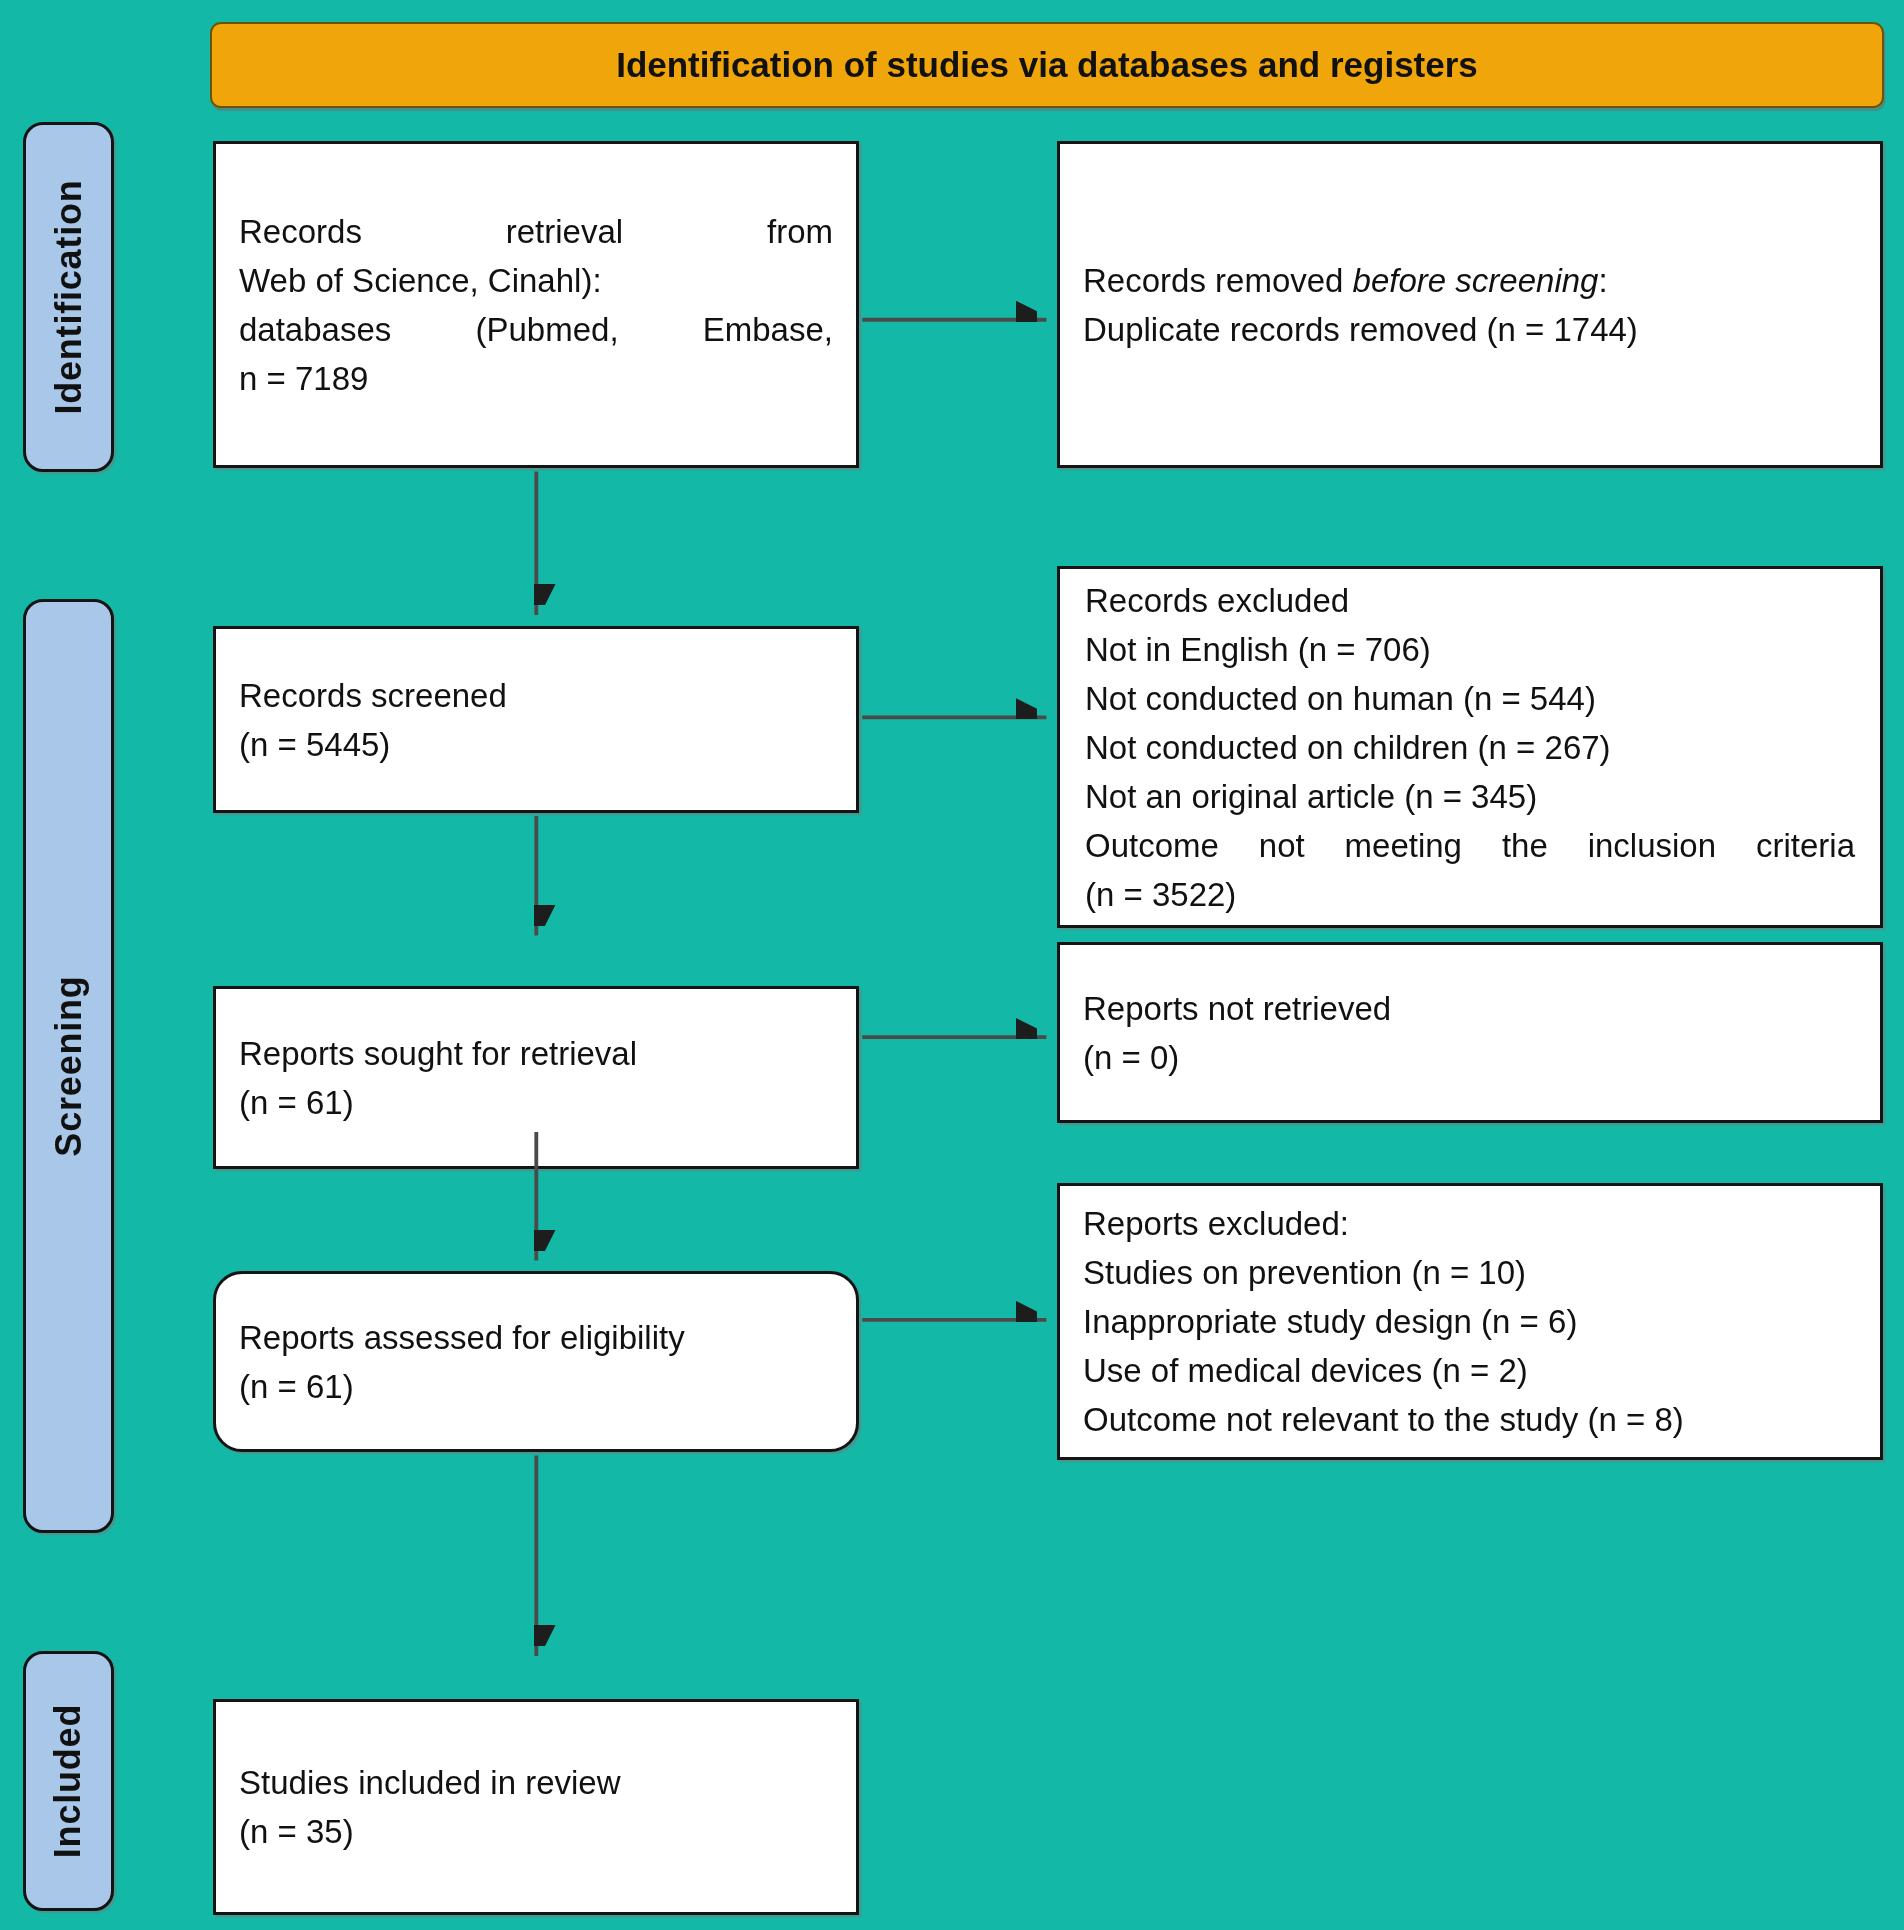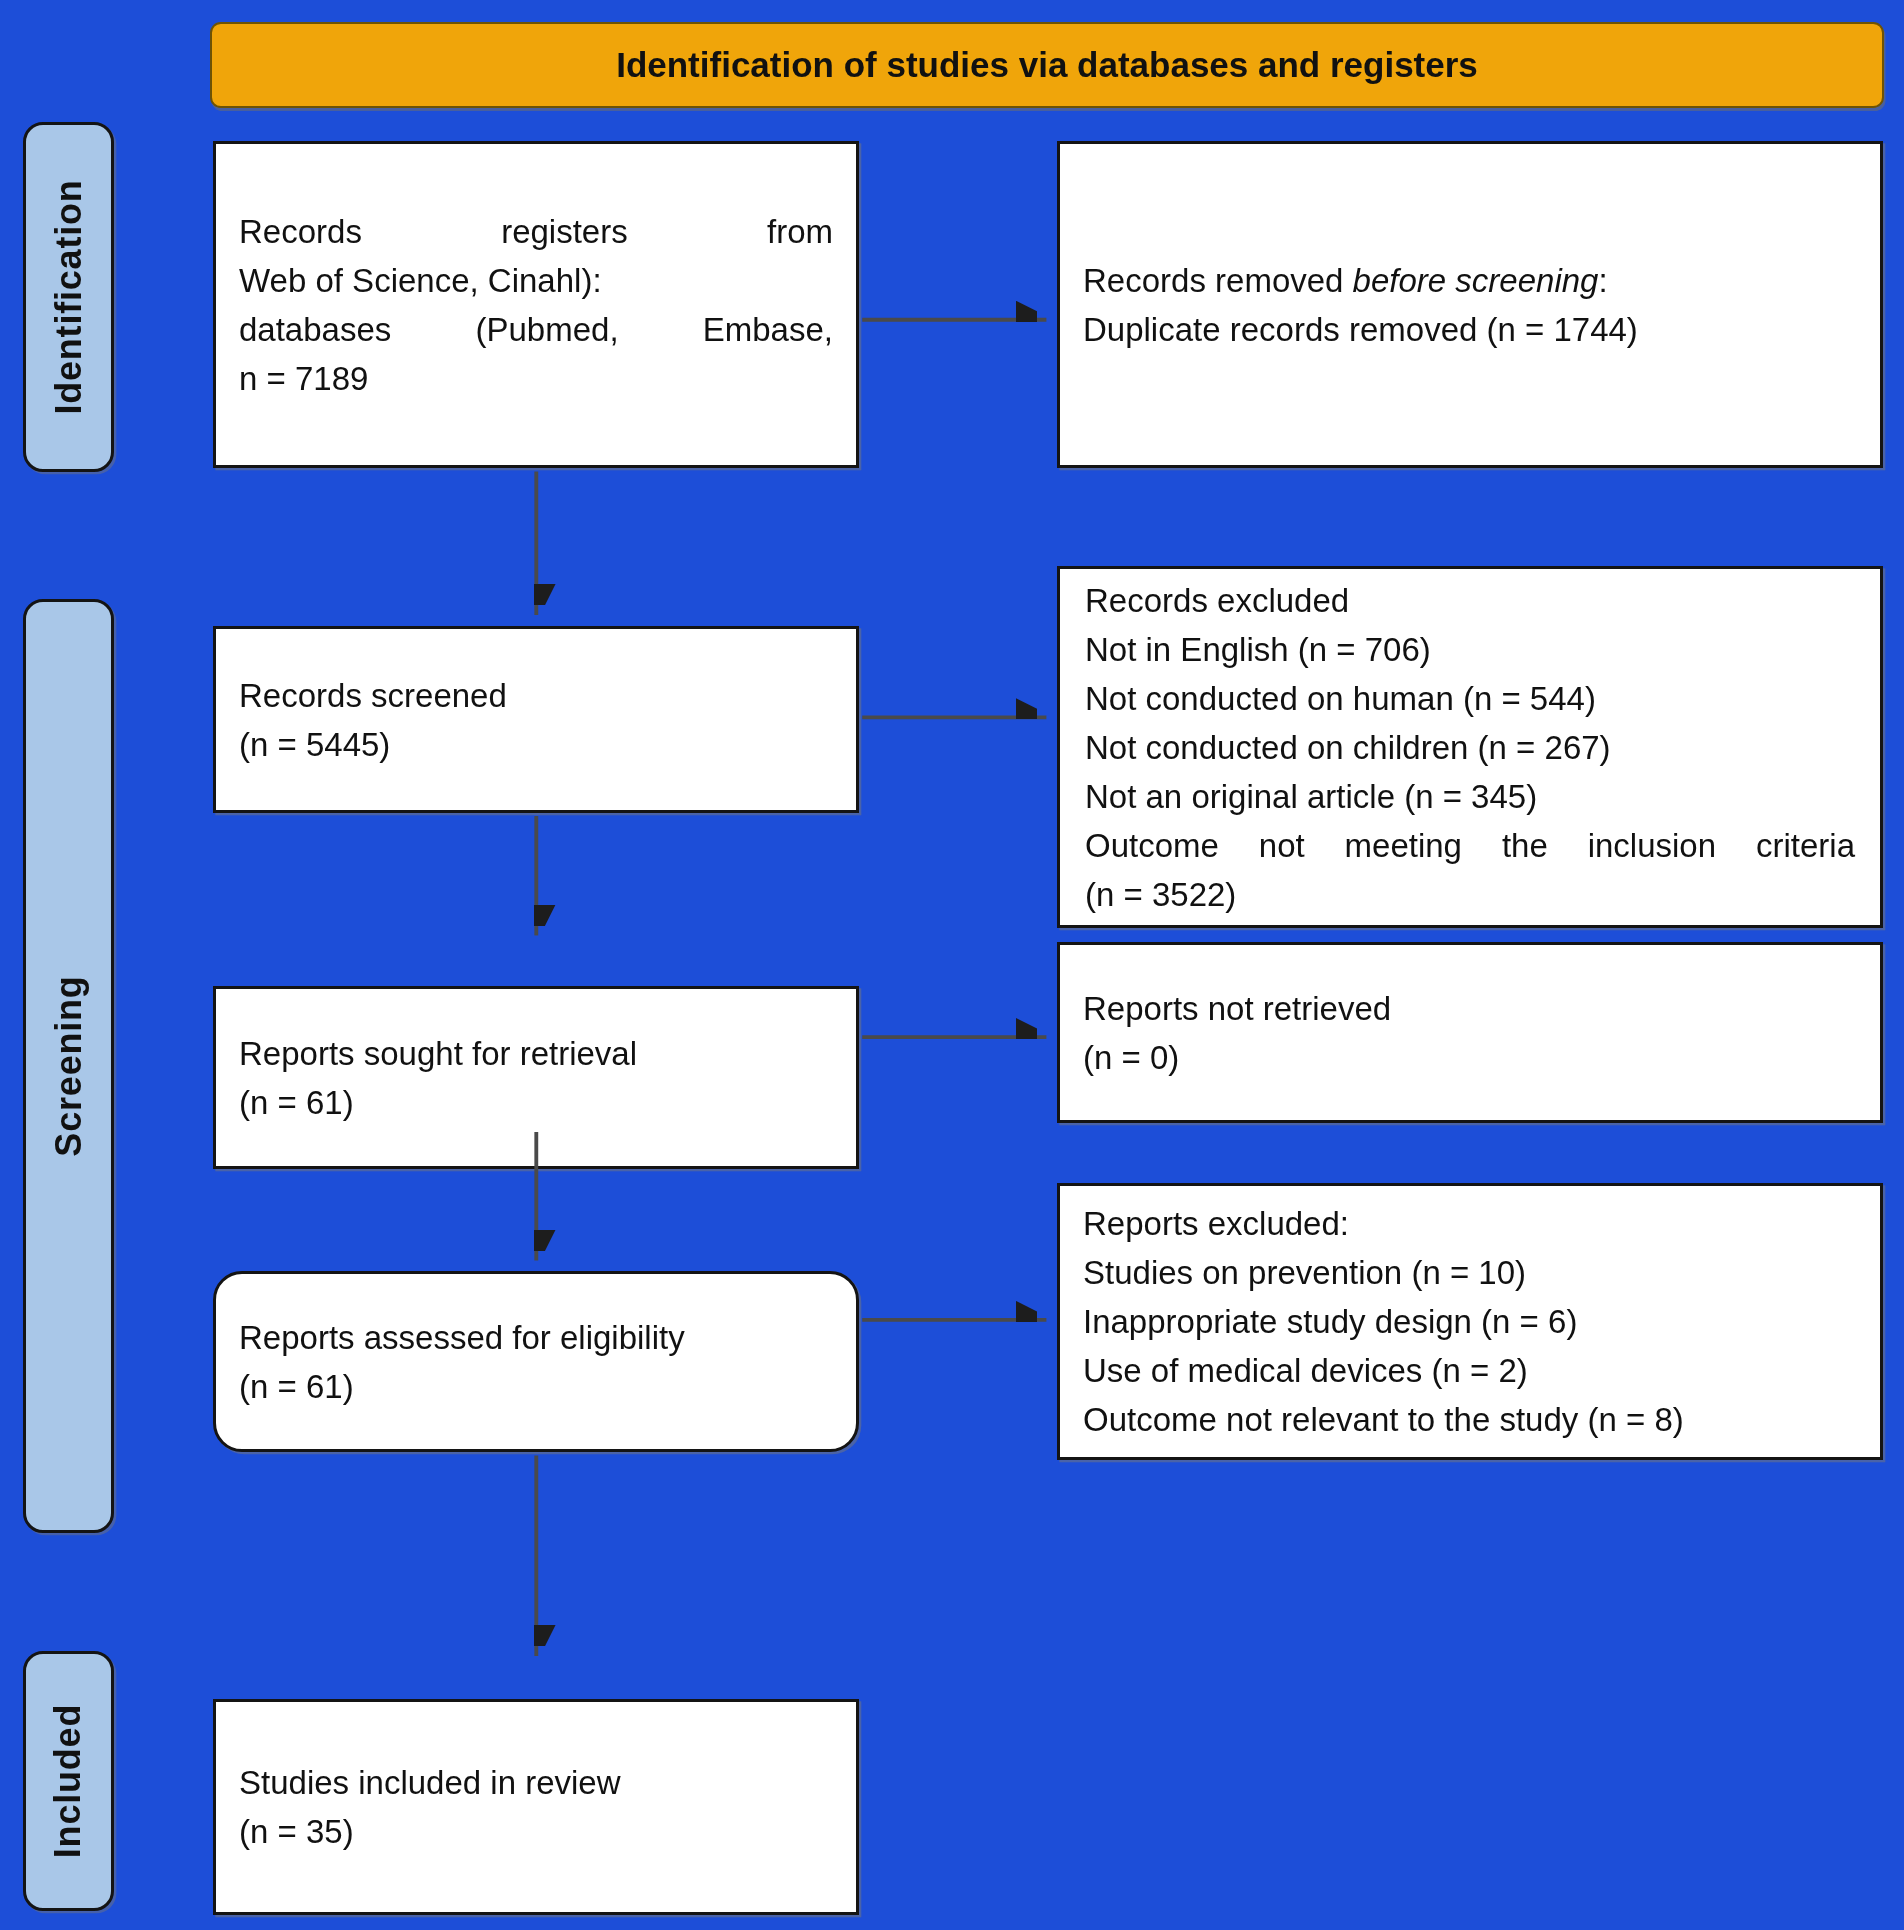--- a/index.html
+++ b/index.html
@@ -1,20 +1,20 @@
 <!DOCTYPE html>
 <html style="--banner_bg: #F0A50A; --pill_bg: #A9C7E8; --box_border: #141414; --arrow: #4a4a4a; --text: #111111;font-size:12.3px"><head>
 <meta charset="utf-8">
 <style>
   html, body { margin: 0; padding: 0; background: #ffffff; }
   .canvas {
     position: relative;
     width: 1904px;
     height: 1931px;
-    background: #1d4ed8;
+    background: #14b8a6;
     font-family: "Liberation Sans", sans-serif;
     color: var(--text, #111111);
     overflow: hidden;
   }
   .banner {
     position: absolute;
     left: 210px; top: 21.6px; width: 1674px; height: 86px;
     background: var(--banner_bg, #F0A50A);
     border: 2.3px solid #6e5304;
     border-radius: 10.8px;
@@ -92,21 +92,21 @@
     <span class="rot">Identification</span>
   </div>
   <div class="pill" id="pill-screening">
     <span class="rot">Screening</span>
   </div>
   <div class="pill" id="pill-included">
     <span class="rot">Included</span>
   </div>
 
   <div class="box col-l" id="box-l1">
-    <div class="line stretch">Records registers from</div>
+    <div class="line stretch">Records retrieval from</div>
     <div class="line">Web of Science, Cinahl):</div>
     <div class="line stretch">databases (Pubmed, Embase,</div>
     <div class="line">n = 7189</div>
   </div>
 
   <div class="box col-r" id="box-r1">
     <div class="line"><span>Records removed </span><i>before screening</i><span>:</span></div>
     <div class="line">Duplicate records removed (n = 1744)</div>
   </div>
 

